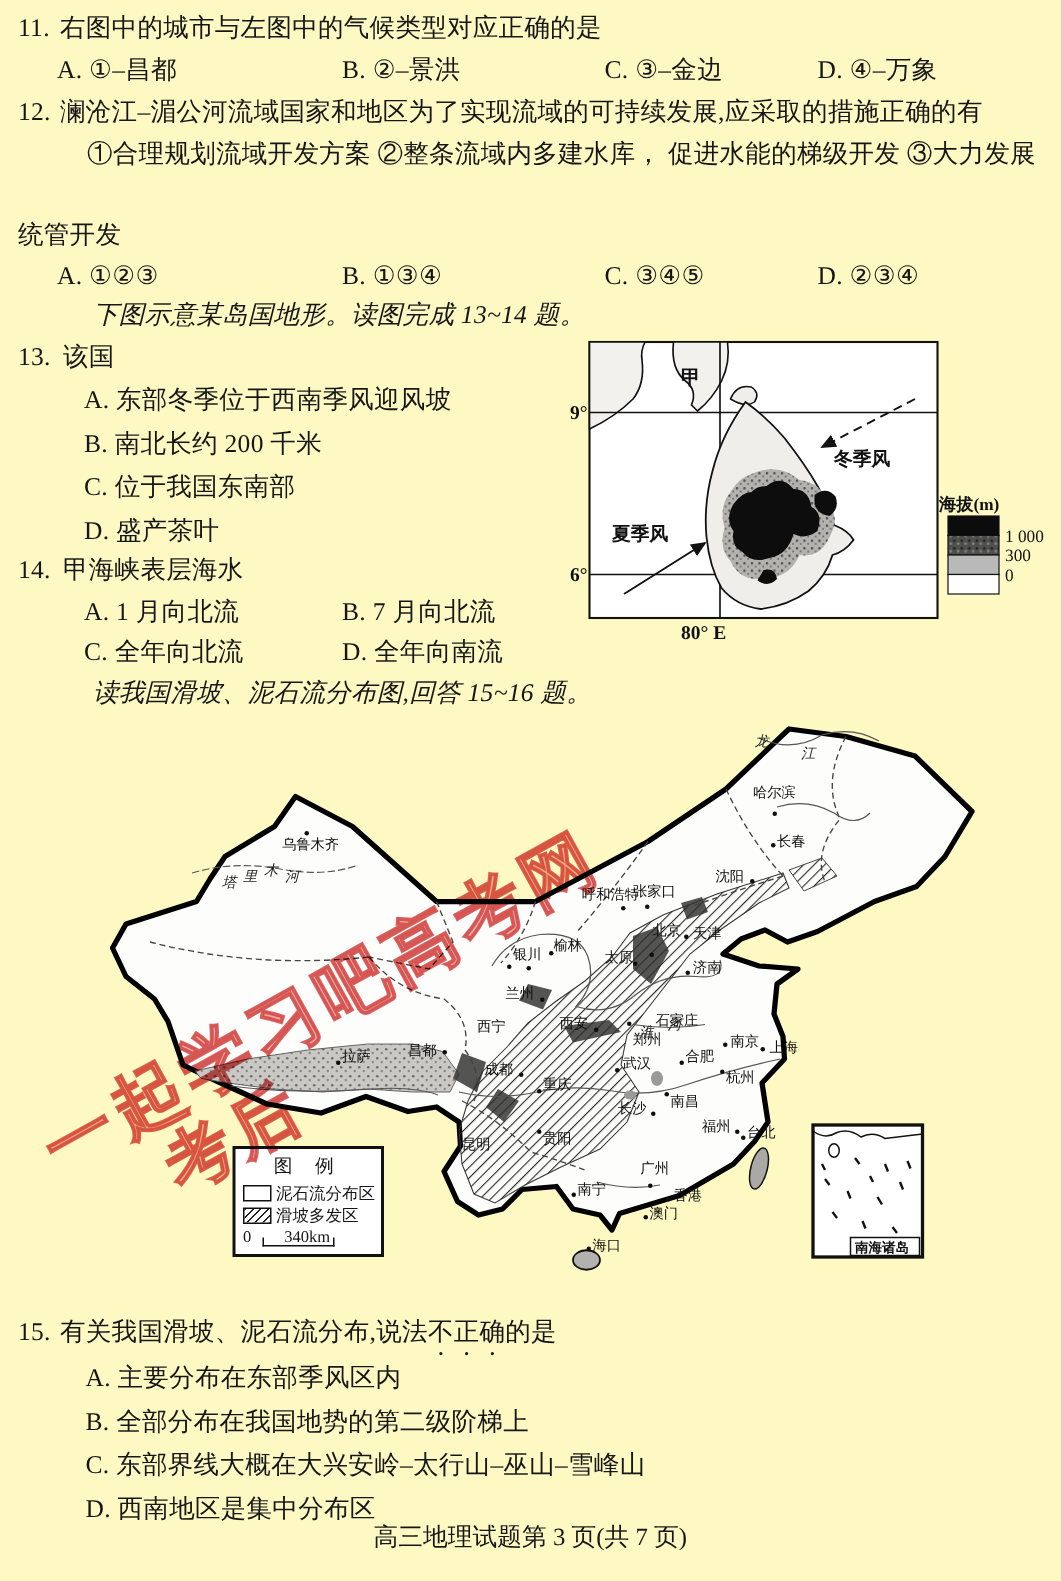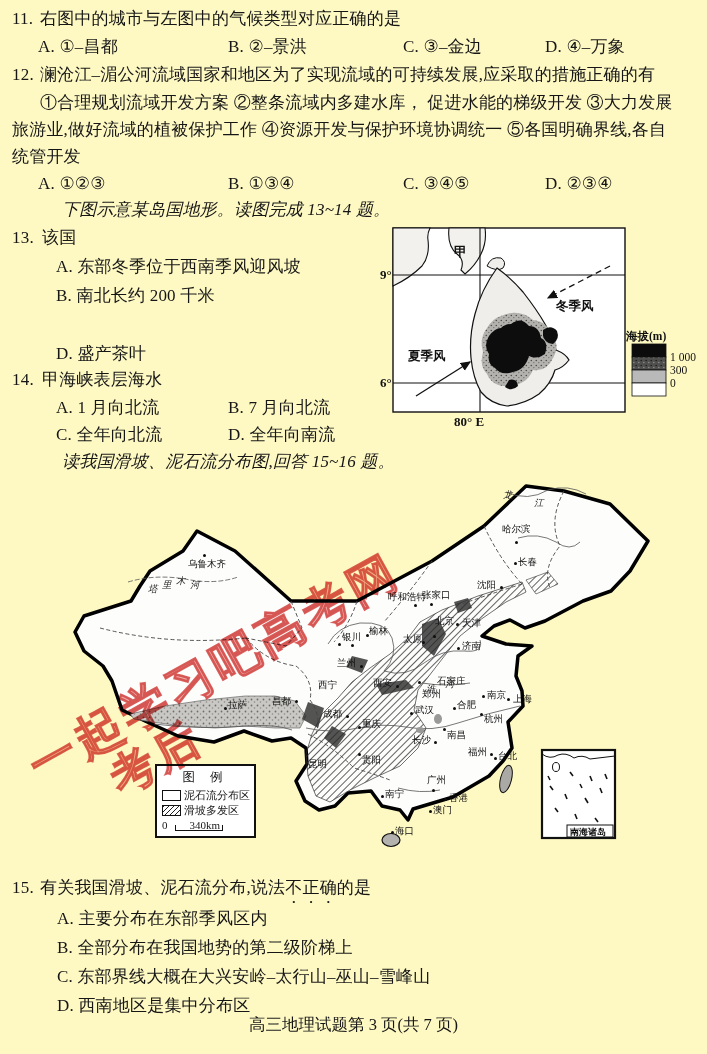--- a/index.html
+++ b/index.html
@@ -41,34 +41,34 @@
 
   <div class="t" style="left:12px;top:8px"><span>11.</span></div>
   <div class="t" style="left:40px;top:8px">右图中的城市与左图中的气候类型对应正确的是</div>
   <div class="t" style="left:38px;top:36px">A. ①–昌都</div>
   <div class="t" style="left:228px;top:36px">B. ②–景洪</div>
   <div class="t" style="left:403px;top:36px">C. ③–金边</div>
   <div class="t" style="left:545px;top:36px">D. ④–万象</div>
 
   <div class="t" style="left:12px;top:64px">12.</div>
   <div class="t" style="left:40px;top:64px">澜沧江–湄公河流域国家和地区为了实现流域的可持续发展,应采取的措施正确的有</div>
-  <div class="t" style="left:40px;top:92px">①合理规划流域开发方案 ②整条流域内多建水库， 促进水能的梯级开发 ③大力发展</div>
-  <div class="t" style="left:12px;top:119px">旅游业,做好流域的植被保护工作 ④资源开发与保护环境协调统一 ⑤各国明确界线,各自</div>
+  <div class="t" style="left:58px;top:92px">①合理规划流域开发方案 ②整条流域内多建水库， 促进水能的梯级开发 ③大力发展</div>
   <div class="t" style="left:12px;top:146px">统管开发</div>
   <div class="t" style="left:38px;top:173px">A. ①②③</div>
   <div class="t" style="left:228px;top:173px">B. ①③④</div>
   <div class="t" style="left:403px;top:173px">C. ③④⑤</div>
   <div class="t" style="left:545px;top:173px">D. ②③④</div>
 
   <div class="t kai" style="left:46px;top:199px">下图示意某岛国地形。读图完成 13~14 题。</div>
 
   <div class="t" style="left:12px;top:227px">13.</div>
   <div class="t" style="left:42px;top:227px">该国</div>
   <div class="t" style="left:56px;top:256px">A. 东部冬季位于西南季风迎风坡</div>
   <div class="t" style="left:56px;top:285px">B. 南北长约 200 千米</div>
+  <div class="t" style="left:56px;top:314px">C. 位于我国东南部</div>
   <div class="t" style="left:56px;top:343px">D. 盛产茶叶</div>
 
   <div class="t" style="left:12px;top:369px">14.</div>
   <div class="t" style="left:42px;top:369px">甲海峡表层海水</div>
   <div class="t" style="left:56px;top:397px">A. 1 月向北流</div>
   <div class="t" style="left:228px;top:397px">B. 7 月向北流</div>
   <div class="t" style="left:56px;top:424px">C. 全年向北流</div>
   <div class="t" style="left:228px;top:424px">D. 全年向南流</div>
 
   <div class="t kai" style="left:46px;top:451px">读我国滑坡、泥石流分布图,回答 15~16 题。</div>

